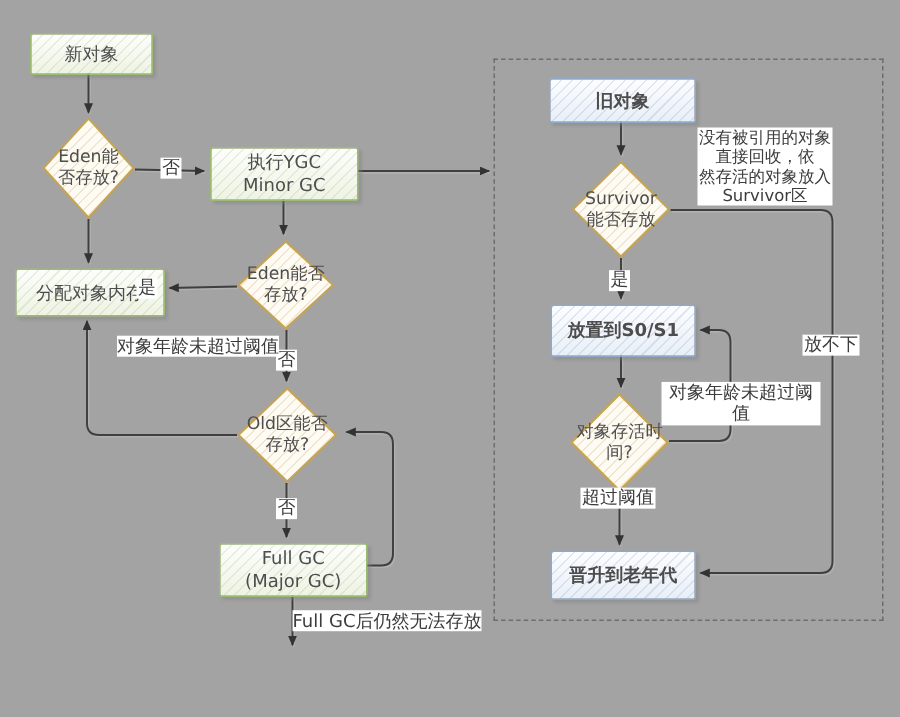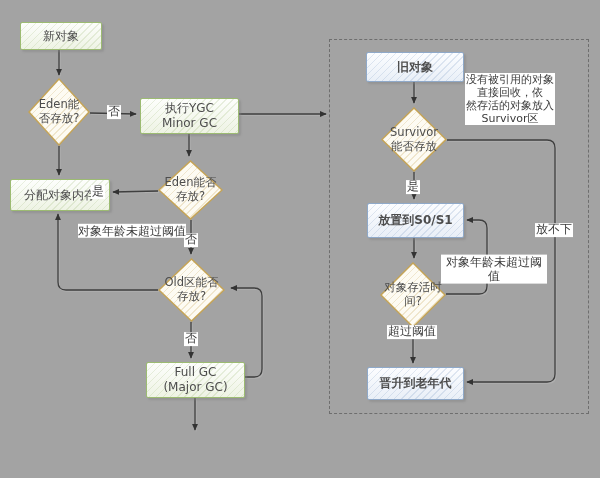--- a/index.html
+++ b/index.html
@@ -61,21 +61,21 @@
   .elabel{
     position:absolute;z-index:4;transform:translate(-50%,-50%);
     font-size:12px;line-height:1.15;color:#3c3c3c;background:#ffffff;
     padding:0 1px;text-align:center;white-space:pre-line;
   }
   .note{
     position:absolute;z-index:4;transform:translate(-50%,-50%);
     font-size:12px;line-height:1.2;color:#3c3c3c;text-align:center;white-space:pre-line;
     background:#ffffff;
   }
-  .note.small{font-size:11px;line-height:13px;}
+  .note.small{font-size:11px;line-height:13px;margin-top:12px;}
 </style>
 </head>
 <body>
 
 <div class="stage">
 
   <div class="dashed-region"></div>
 
   <svg class="wires" viewBox="0 0 600 478">
     <defs>
@@ -193,17 +193,18 @@
 
   <div class="elabel" style="left:114px;top:112px">否</div>
   <div class="elabel" style="left:98px;top:192px">是</div>
   <div class="elabel" style="left:191px;top:240px">否</div>
   <div class="elabel" style="left:191px;top:339px">否</div>
   <div class="elabel" style="left:413px;top:187px">是</div>
   <div class="elabel" style="left:412px;top:332px">超过阈值</div>
   <div class="elabel" style="left:554px;top:230px">放不下</div>
 
   <div class="note" style="left:132px;top:231px">对象年龄未超过阈值</div>
+  <div class="note" style="left:258px;top:414px">Full GC后仍然无法存放</div>
   <div class="note small" style="left:510px;top:99px">没有被引用的对象直接回收，依
 然存活的对象放入Survivor区</div>
   <div class="note" style="left:494px;top:269px">对象年龄未超过阈值</div>
 
 </div>
 
 </body></html>

